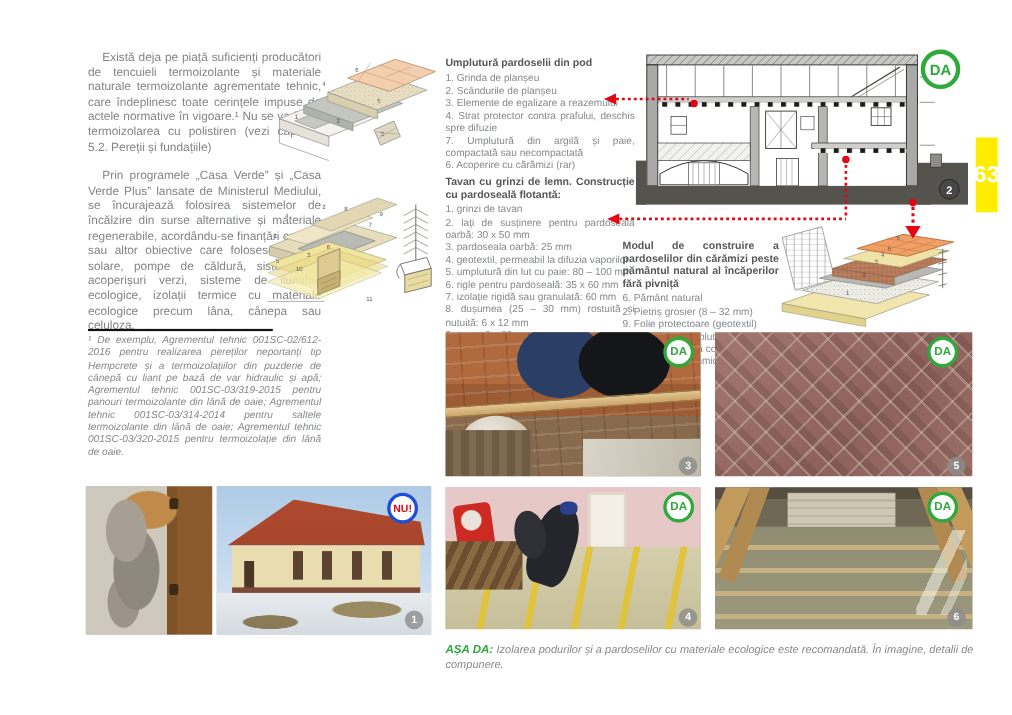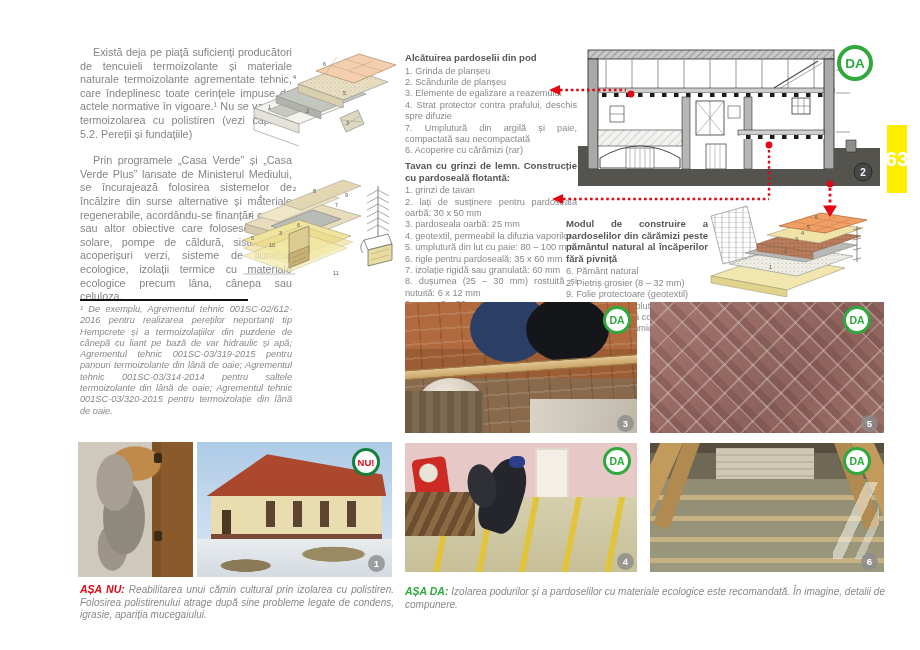--- a/index.html
+++ b/index.html
@@ -11,21 +11,21 @@
   .body-text p{margin:0 0 13px 0;text-indent:13px}
   .refitalic{}
   .fnrule{height:2px;background:#111}
   .fn{font-size:9.2px;line-height:11.3px;font-style:italic;text-align:justify;color:#85878a}
   .list h4{margin:0 0 2px 0;font-size:9.6px;line-height:11.6px;font-weight:bold;color:#565759;text-align:justify}
   .list .items div{font-size:9.2px;line-height:11.4px;color:#86888b;text-align:justify}
   
   .badge{border-radius:50%;background:#fff;display:flex;align-items:center;justify-content:center;
          font-weight:bold;box-sizing:border-box;z-index:40}
   .badge.g{border:3px solid #2fa83c;color:#2fa83c}
-  .badge.r{border:3px solid #15803d;color:#e30613}
+  .badge.r{border:3px solid #1d4ed8;color:#e30613}
   .badge.big{width:36px;height:36px;font-size:13.5px;border-width:4px}
   .badge.sm{width:28px;height:28px;font-size:10.5px}
   .chip{width:17px;height:17px;border-radius:50%;background:rgba(140,140,140,.8);color:#fff;
         font-size:9.5px;font-weight:bold;display:flex;align-items:center;justify-content:center;z-index:40}
   
   .tab{background:#ffed00;color:#fff;font-weight:bold;font-size:21px;
        display:flex;align-items:center;justify-content:center}
   
   .cap{font-size:10px;line-height:12.6px;font-style:italic;color:#86888b;text-align:justify}
   .cap .lbl{font-weight:bold;font-size:10.5px}
@@ -45,21 +45,21 @@
 
   <div class="abs body-text" style="left:80px;top:46px;width:212px">
     <p><span>Există deja pe piață suficienți producători de tencuieli termoizolante și materiale naturale termoizolante agrementate tehnic, care îndeplinesc toate cerințele impuse de actele normative în vigoare.¹ Nu se va folosi termoizolarea cu polistiren (vezi capitolul </span><span class="refitalic">5.2. Pereții și fundațiile)</span></p>
     <p>Prin programele „Casa Verde” și „Casa Verde Plus” lansate de Ministerul Mediului, se încurajează folosirea sistemelor de încălzire din surse alternative și materiale regenerabile, acordându-se finanțări caselor sau altor obiective care folosesc panouri solare, pompe de căldură, sisteme de acoperișuri verzi, sisteme de iluminat ecologice, izolații termice cu materiale ecologice precum lâna, cânepa sau celuloza.</p>
   </div>
 
   <div class="abs fnrule" style="left:80px;top:299px;width:168px"></div>
   <div class="abs fn" style="left:80px;top:304px;width:212px">¹ De exemplu, Agrementul tehnic 001SC-02/612-2016 pentru realizarea pereților neportanți tip Hempcrete și a termoizolațiilor din puzderie de cânepă cu liant pe bază de var hidraulic și apă; Agrementul tehnic 001SC-03/319-2015 pentru panouri termoizolante din lână de oaie; Agrementul tehnic 001SC-03/314-2014 pentru saltele termoizolante din lână de oaie; Agrementul tehnic 001SC-03/320-2015 pentru termoizolație din lână de oaie.</div>
 
   <div class="abs list" style="left:405px;top:52px;width:172px">
-    <h4>Alcătuirea pardoselii din pod</h4>
+    <h4>Umplutură pardoselii din pod</h4>
     <div class="items">
       <div>1. Grinda de planșeu</div>
       <div>2. Scândurile de planșeu</div>
       <div>3. Elemente de egalizare a reazemului</div>
       <div>4. Strat protector contra prafului, deschis spre difuzie</div>
       <div>7. Umplutură din argilă și paie, compactată sau necompactată</div>
       <div>6. Acoperire cu cărămizi (rar)</div>
     </div>
   </div>
 
@@ -445,20 +445,17 @@
     <div style="right:8%;top:-6%;width:7%;height:74%;background:#b08a50;transform:rotate(-20deg)"></div>
     <div style="right:2%;top:30%;width:20%;height:60%;background:linear-gradient(115deg,transparent 0 40%,rgba(255,255,245,.5) 40% 55%,transparent 55% 70%,rgba(255,255,245,.4) 70% 80%,transparent 80%)"></div>
   </div>
   <div class="abs badge g sm" style="left:843px;top:447px">
     <span>DA</span>
   </div>
   <div class="abs chip" style="left:861px;top:553px">
     <span>6</span>
   </div>
 
-  <div class="abs cap" style="left:80px;top:583px;width:314px">
-    <span class="lbl red">AȘA NU:</span><span> Reabilitarea unui cămin cultural prin izolarea cu polistiren. Folosirea polistirenului atrage după sine probleme legate de condens, igrasie, apariția mucegaiului.</span>
-  </div>
   <div class="abs cap" style="left:405px;top:585px;width:480px">
     <span class="lbl green">AȘA DA:</span><span> Izolarea podurilor și a pardoselilor cu materiale ecologice este recomandată. În imagine, detalii de compunere.</span>
   </div>
 
 </div>
 
 </body></html>

